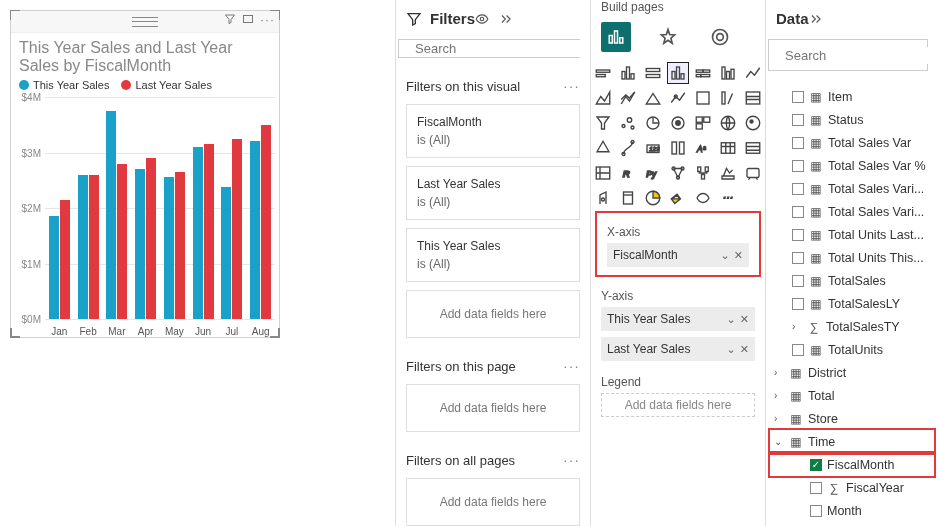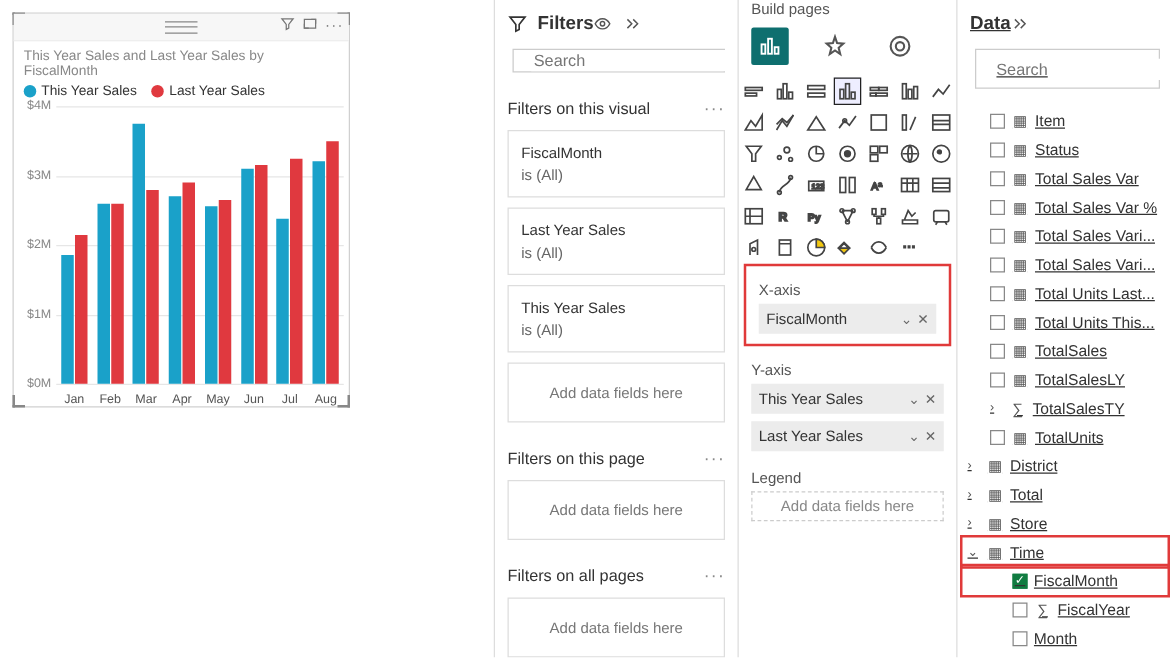--- a/index.html
+++ b/index.html
@@ -9,59 +9,59 @@
   .visual { width:270px; border:1px solid #d0d0d0; position:relative; background:#fff; }
   .corner { position:absolute; width:10px; height:10px; }
   .corner.tl { top:-1px; left:-1px; border-top:2px solid #888; border-left:2px solid #888; }
   .corner.tr { top:-1px; right:-1px; border-top:2px solid #888; border-right:2px solid #888; }
   .corner.bl { bottom:-1px; left:-1px; border-bottom:2px solid #888; border-left:2px solid #888; }
   .corner.br { bottom:-1px; right:-1px; border-bottom:2px solid #888; border-right:2px solid #888; }
   .visual-header { height:22px; display:flex; align-items:center; justify-content:center; position:relative; background:#f7f7f7; border-bottom:1px solid #eee; }
   .grip { width:26px; height:10px; display:flex; flex-direction:column; justify-content:space-between; }
   .grip div { height:1px; background:#888; }
   .visual-tools { position:absolute; right:4px; top:2px; display:flex; gap:6px; color:#777; font-size:12px; }
-  .vtitle { color:#888; font-size:11px; padding:6px 8px 4px 8px; }
+  .vtitle { color:#888; font-size:16px; padding:6px 8px 4px 8px; }
   .legend-row { display:flex; gap:12px; padding:0 8px 6px 8px; font-size:11px; }
   .lg { display:flex; align-items:center; gap:4px; }
   .swatch { width:10px; height:10px; border-radius:50%; }
   .plot { position:relative; height:240px; padding:0 4px 4px 34px; }
   .ytick { position:absolute; left:0; width:34px; text-align:right; font-size:10px; color:#888; padding-right:4px; transform:translateY(-50%); }
   .gridline { position:absolute; left:34px; right:4px; height:1px; background:#e6e6e6; }
   .bars { position:absolute; left:34px; right:4px; top:0; bottom:18px; display:flex; align-items:flex-end; }
   .group { flex:1; display:flex; align-items:flex-end; justify-content:center; gap:1px; }
   .bar { width:10px; }
   .xaxis { position:absolute; left:34px; right:4px; bottom:0; display:flex; }
   .xl { flex:1; text-align:center; font-size:10px; color:#555; }
 
   .filters-pane { width:195px; border-left:1px solid #ddd; height:100%; display:flex; flex-direction:column; background:#fff; }
   .pane-header { display:flex; align-items:center; justify-content:flex-start; padding:10px 10px 8px 10px; font-size:15px; font-weight:600; }
   .pane-header .icons { display:flex; gap:10px; color:#555; font-size:13px; }
-  .searchbox { margin:4px 10px 12px 14px; border:1px solid #ccc; height:32px; display:flex; align-items:center; padding:0 8px; gap:6px; color:#888; }
+  .searchbox { margin:4px 10px 12px 2px; border:1px solid #ccc; height:32px; display:flex; align-items:center; padding:0 8px; gap:6px; color:#888; }
   .searchbox input { border:none; outline:none; flex:1; font-size:13px; }
   .filter-section-head { display:flex; align-items:center; justify-content:space-between; padding:2px 10px; font-size:13px; color:#333; margin-top:6px; }
   .dots { color:#888; letter-spacing:1px; font-size:14px; }
   .filter-card { margin:8px 10px 0 10px; border:1px solid #ddd; padding:8px 10px; font-size:12px; line-height:1.5; }
   .filter-card.placeholder { color:#777; text-align:center; padding:14px 10px; }
   .spacer { height:24px; }
 
   .viz-pane { width:175px; border-left:1px solid #ddd; height:100%; display:flex; flex-direction:column; overflow:hidden; }
   .subhead { padding:0 10px 8px 10px; font-size:12px; color:#555; }
   .modetabs { display:flex; gap:22px; padding:0 10px 10px 10px; align-items:center; }
   .modetab { width:30px; height:30px; display:flex; align-items:center; justify-content:center; border-radius:2px; color:#555; }
   .modetab.active { background:#0e6f6f; color:#fff; }
-  .vizgrid { padding:0 6px; display:grid; grid-template-columns:repeat(7, 22px); grid-auto-rows:22px; gap:3px; justify-content:center; }
+  .vizgrid { padding:0 6px; display:grid; grid-template-columns:repeat(7, 22px); grid-auto-rows:22px; gap:3px; justify-content:center;font-style:italic; }
   .vizgrid .ico { width:22px; height:22px; display:flex; align-items:center; justify-content:center; font-size:13px; color:#444; border:1px solid transparent;}
   .vizgrid .ico.sel { border:1px solid #222; background:#eef; }
   .well-label { padding:8px 10px 4px 10px; font-size:12px; color:#555; }
   .pill { margin:0 10px 6px 10px; background:#ececec; height:24px; display:flex; align-items:center; justify-content:space-between; padding:0 6px; font-size:12px; color:#333; }
   .pill .picons { display:flex; gap:4px; color:#666; font-size:11px; }
   .hl { outline:2px solid #e03a3a; outline-offset:0; }
   .hlpad { padding:4px 0 2px 0; margin:4px 6px 6px 6px; }
 
-  .data-pane { width:173px; border-left:1px solid #ddd; height:100%; display:flex; flex-direction:column; overflow:hidden;text-decoration:underline;}
+  .data-pane { width:173px; border-left:1px solid #ddd; height:100%; display:flex; flex-direction:column; overflow:hidden;}
   .tree { padding:2px 4px; font-size:12.5px; overflow:hidden; }
   .trow { display:flex; align-items:center; gap:5px; height:23px; padding-left:4px; white-space:nowrap; overflow:hidden; }
   .trow.ind1 { padding-left:22px; }
   .trow.ind2 { padding-left:40px; }
   .chk { width:12px; height:12px; border:1px solid #888; display:inline-flex; align-items:center; justify-content:center; font-size:10px; line-height:1; }
   .chk.checked { background:#107c41; border-color:#107c41; color:#fff; }
   .glyph { width:14px; color:#555; font-size:12px; display:inline-flex; justify-content:center;}
   .expander { width:10px; color:#555; font-size:10px; }
   .tlabel { overflow:hidden; text-overflow:ellipsis; }
   svg { display:block; }

